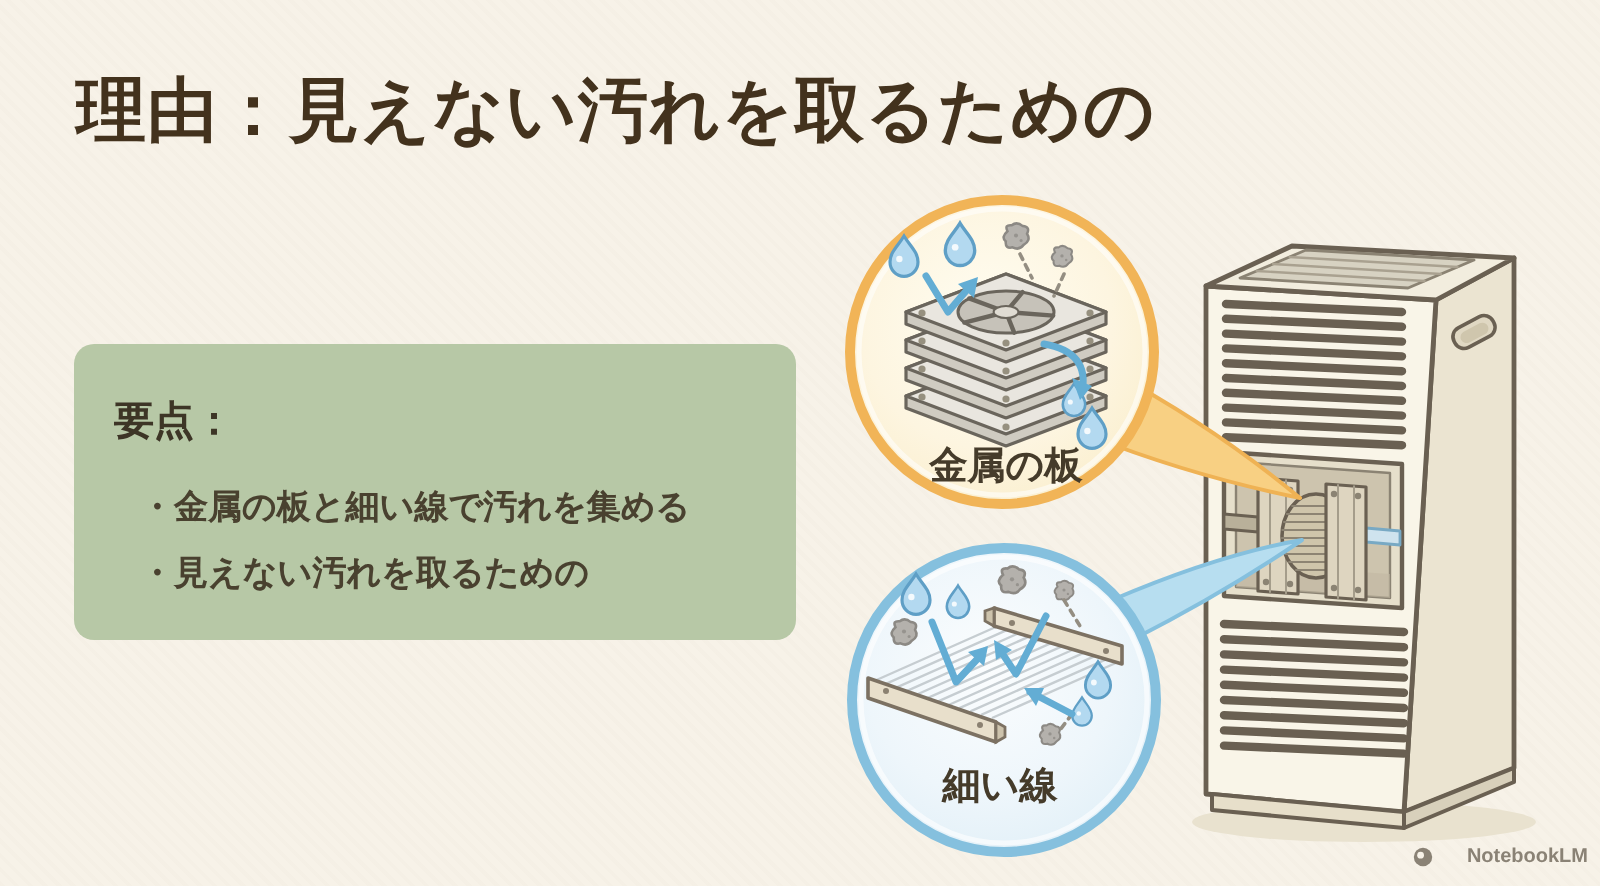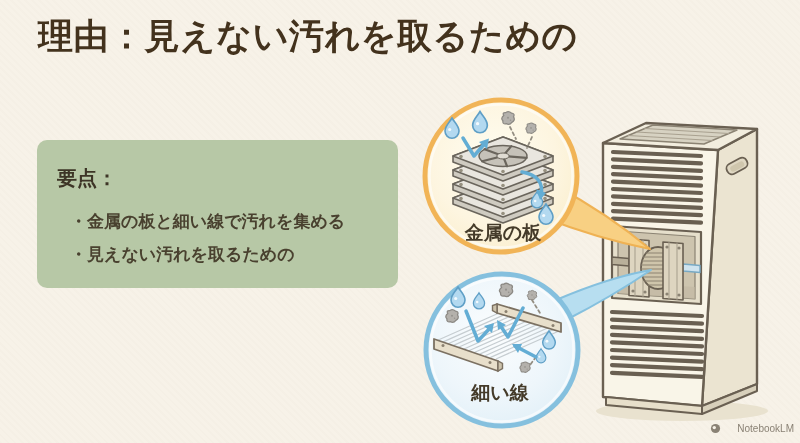--- a/index.html
+++ b/index.html
@@ -3,35 +3,35 @@
 <meta charset="utf-8">
 <style>
   html,body{margin:0;padding:0;background:#e8e4d8;}
   .slide{
     position:relative;width:800px;height:443px;overflow:hidden;
     background:#f7f2e8;
     background-image:repeating-linear-gradient(45deg, rgba(120,100,70,0.015) 0 2px, rgba(0,0,0,0) 2px 5px);
     font-family:"Liberation Sans","DejaVu Sans",sans-serif;
   }
   .title{
-    position:absolute;left:38px;top:8px;width:560px;
+    position:absolute;left:38px;top:28px;width:560px;
     font-size:35px;font-weight:800;color:#43321d;line-height:1.6;letter-spacing:0.5px;
   }
   .keypoints{
-    position:absolute;left:37px;top:140px;width:361px;height:148px;
+    position:absolute;left:37px;top:172px;width:361px;height:148px;
     background:#b7c8a6;border-radius:10px;box-sizing:border-box;
     padding:25px 32px 0 20px;
   }
   .keypoints .heading{font-size:20px;font-weight:800;color:#3d3526;}
   .keypoints ul{list-style:none;margin:13px 0 0 0;padding:0 0 0 13px;}
   .keypoints li{font-size:17px;font-weight:700;color:#49412f;line-height:33px;white-space:nowrap;}
   .illustration{position:absolute;left:0;top:0;width:800px;height:443px;}
   .watermark{
     position:absolute;right:6px;top:423px;display:flex;align-items:center;gap:16px;
-    font-size:10px;font-weight:400;color:#8a8275;
+    font-size:10px;font-weight:700;color:#8a8275;
   }
   .callout-label{font-size:19px;font-weight:800;fill:#453b2a;}
 </style>
 </head>
 <body>
 
 <div class="slide">
 
   <div class="title">
     <div>理由：見えない汚れを取るための</div>

